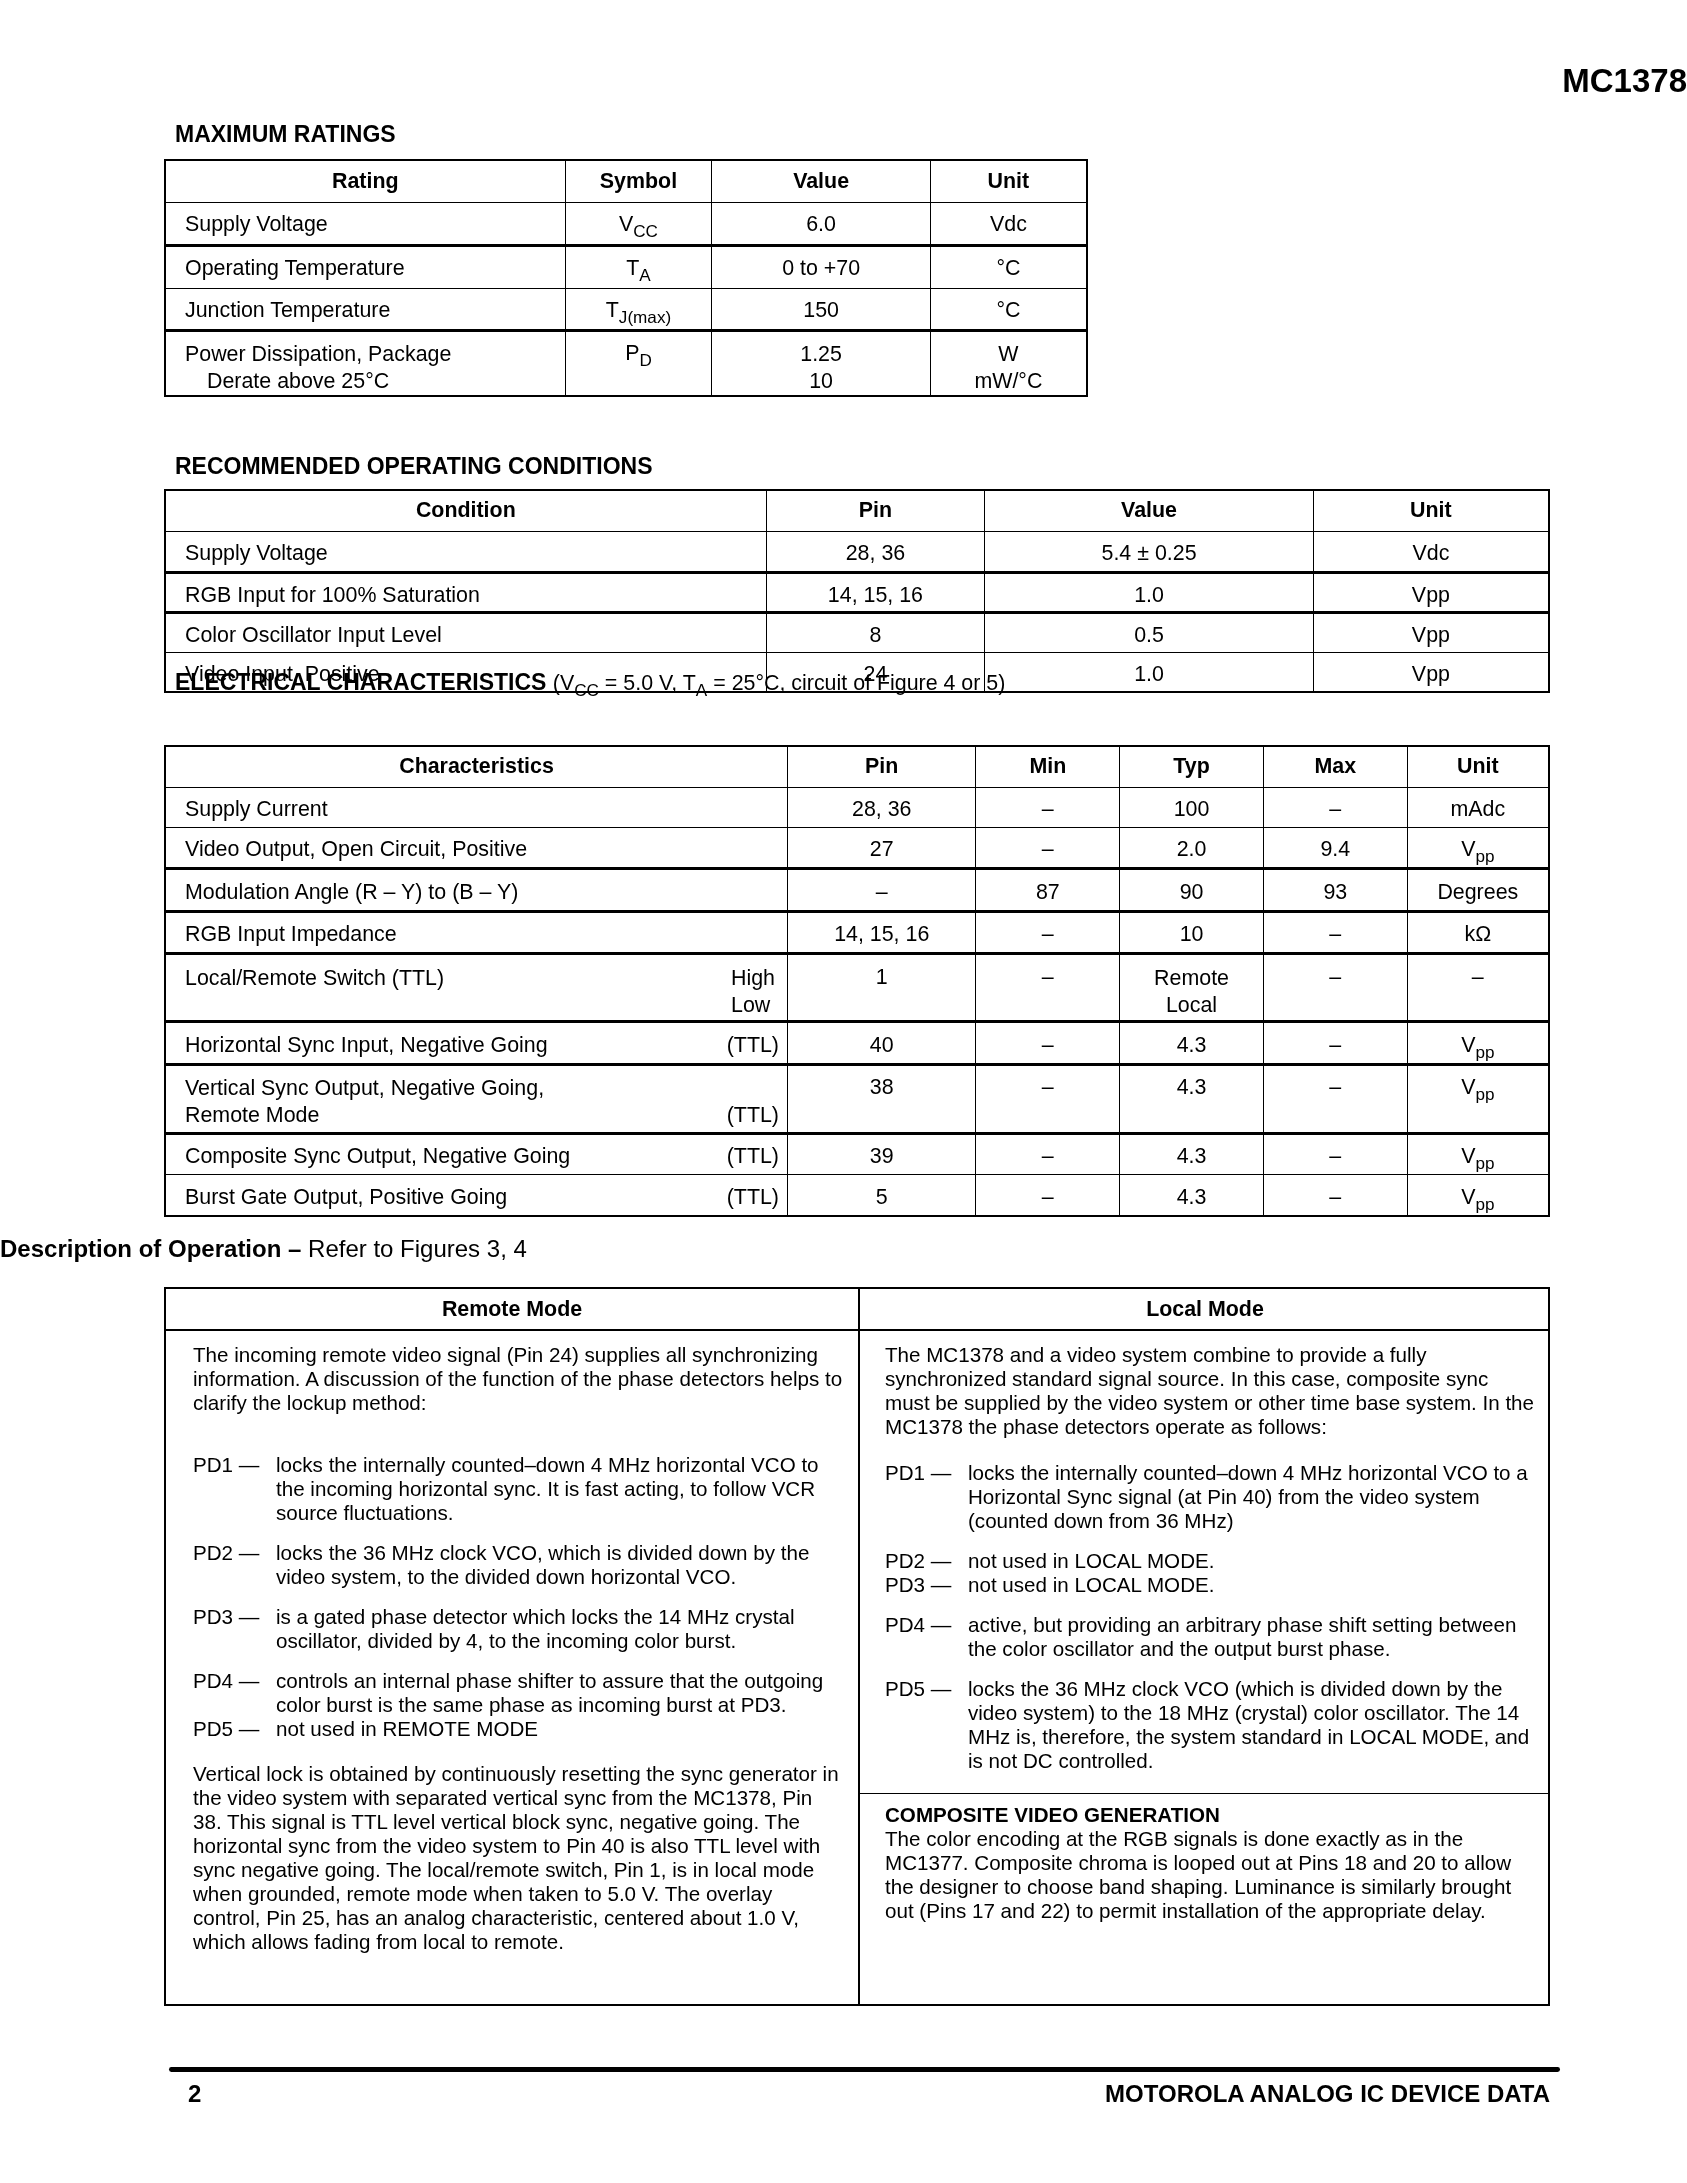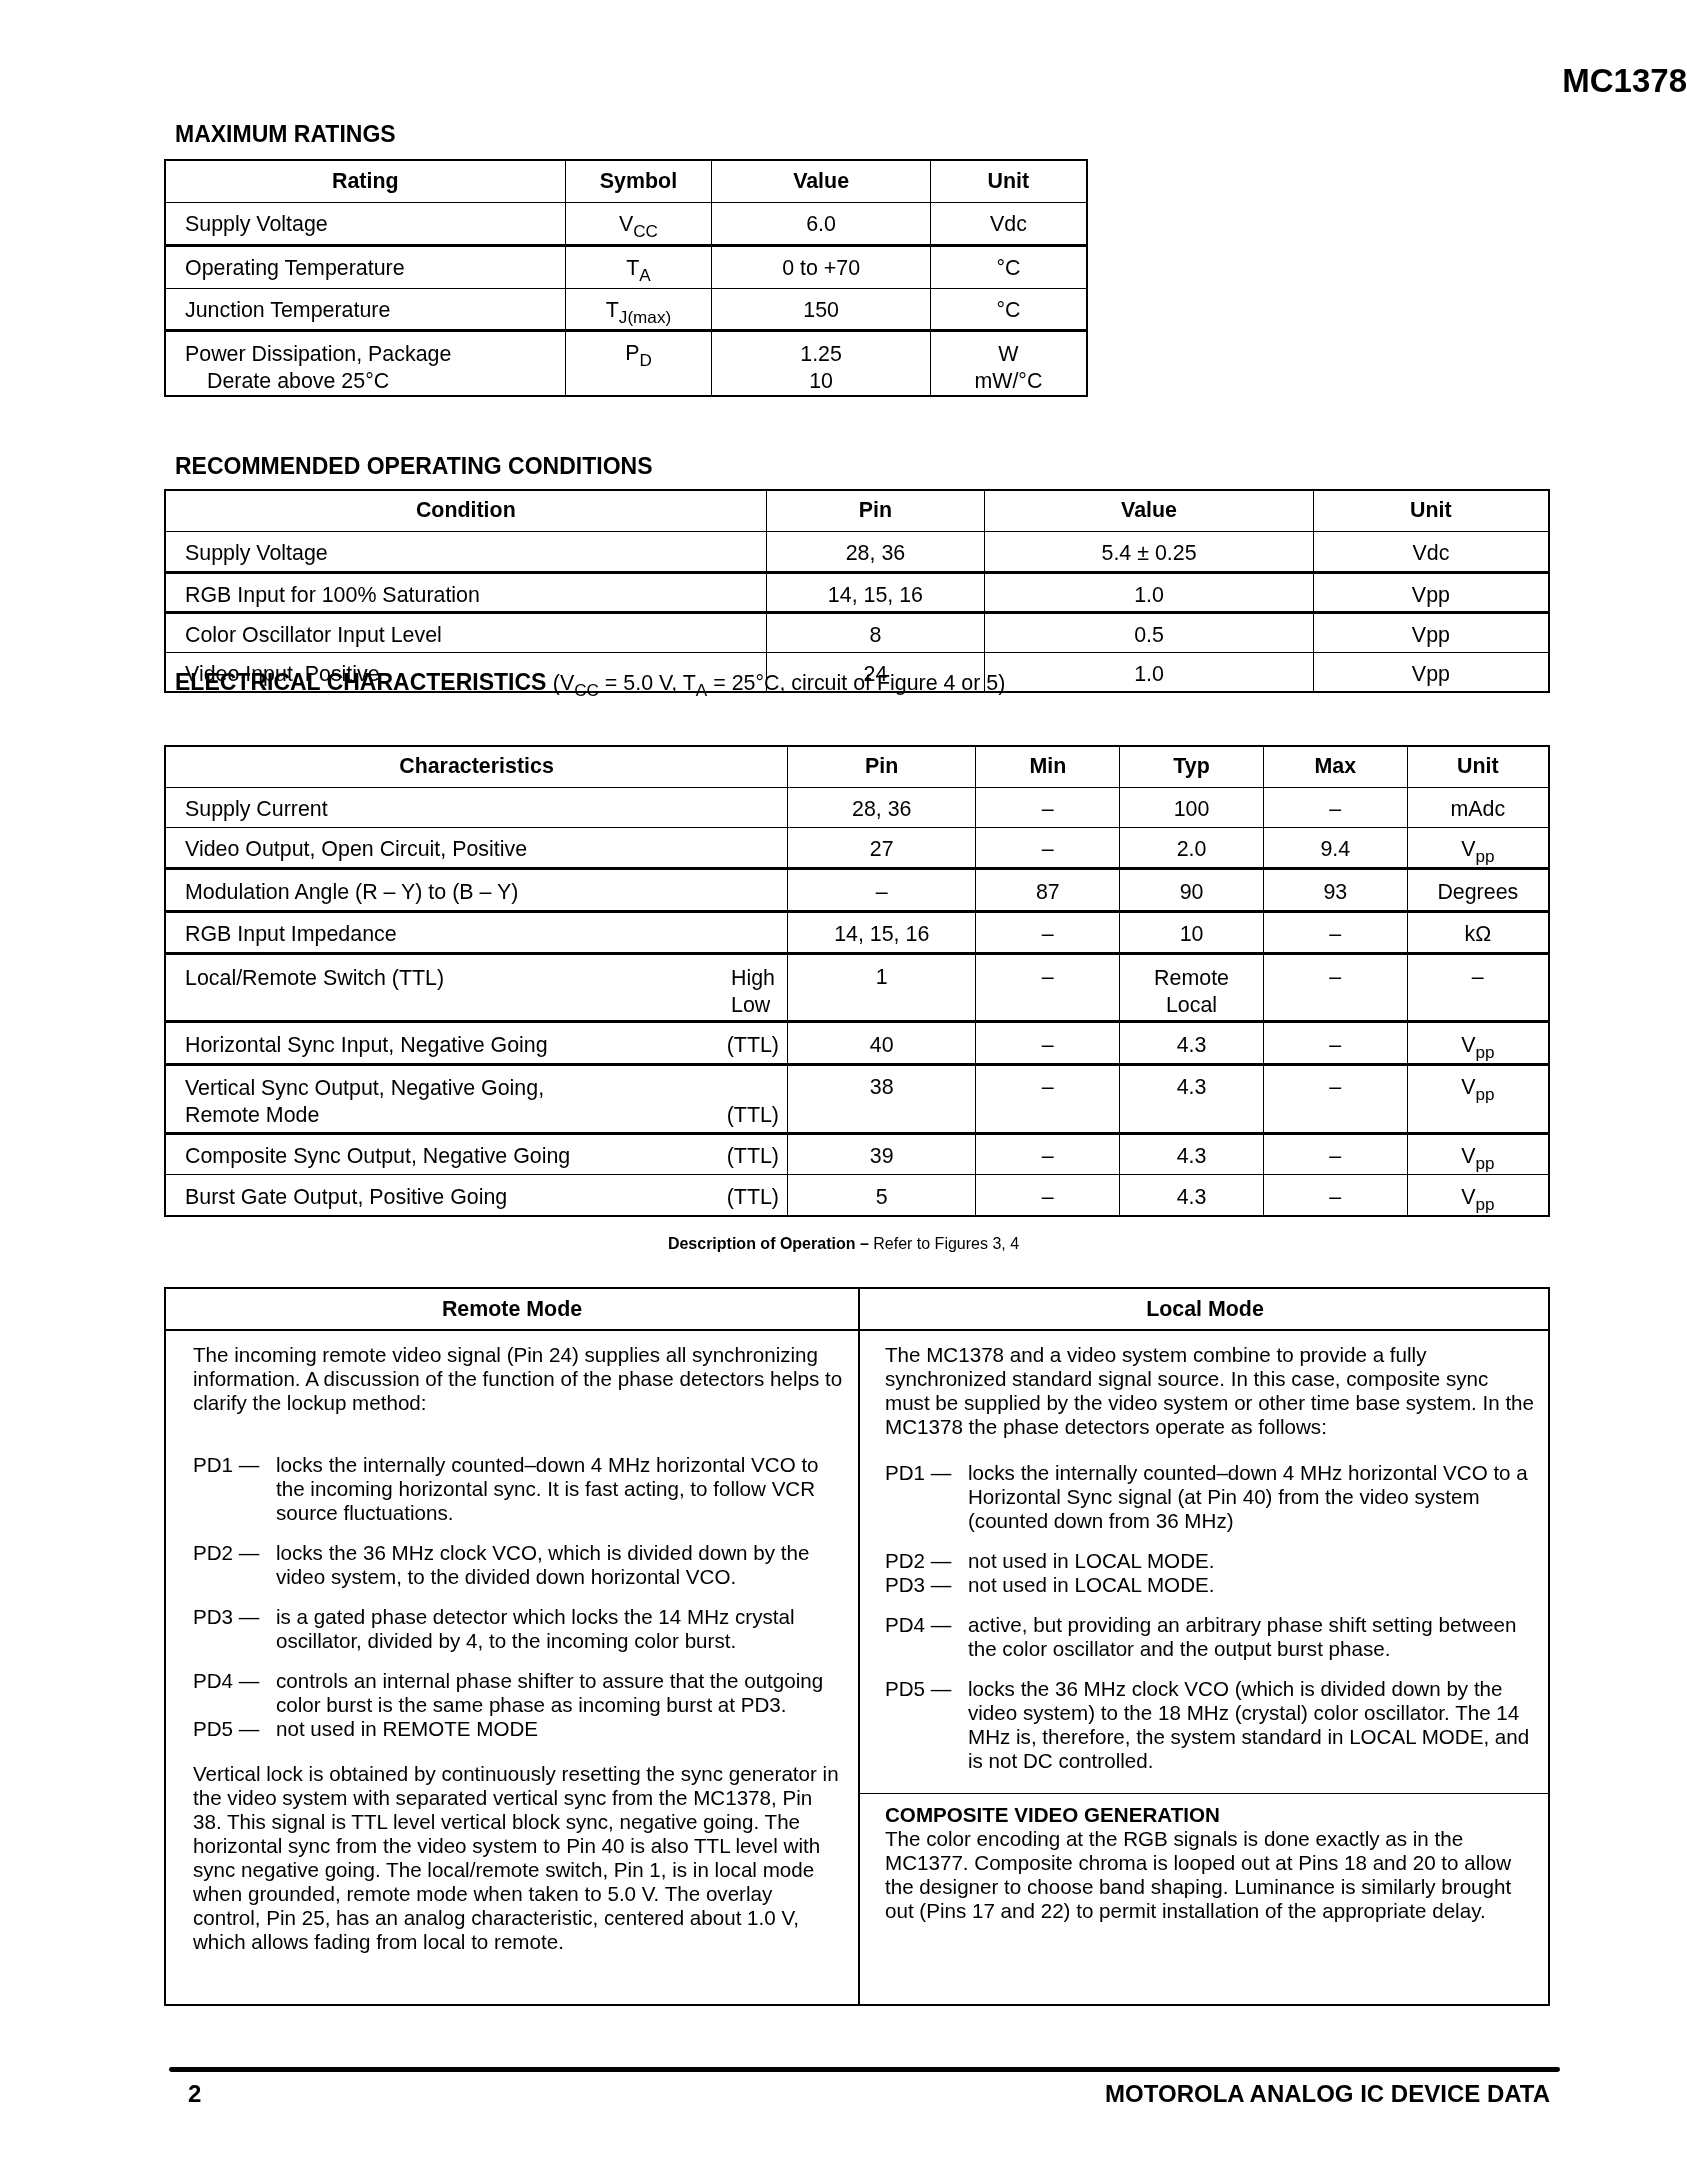--- a/index.html
+++ b/index.html
@@ -13,21 +13,21 @@
   table.spec td, table.spec th { border:1.6px solid #000; padding:0 8px; vertical-align:top; }
   table.spec { border:2.4px solid #000; }
   table.spec th { font-weight:bold; text-align:center; vertical-align:middle; }
   table.spec tr.thick td { border-top:3.2px solid #000; }
   table.spec td.c { text-align:center; }
   table.spec td.l { text-align:left; padding-left:19px; }
   .cellpad { padding-top:9.5px; display:block; }
   sub { font-size:0.8em; vertical-align:-0.35em; }
   .lh { line-height:27px; }
   .rowflex { display:flex; justify-content:space-between; }
-  .desc-title { left:0; width:1687px; top:1235px; text-align:center; font-size:16px; }
+  .desc-title { left:0; width:1687px; top:1235px; text-align:left; font-size:24px; }
   .desc-title b { font-weight:bold; }
   .desc { position:absolute; left:164px; top:1287px; width:1386px; height:719px; border:2.4px solid #000; box-sizing:border-box; }
   .desc .vline { position:absolute; left:692px; top:0; bottom:0; border-left:2.4px solid #000; }
   .desc .hline { position:absolute; left:0; right:0; top:40px; border-top:2.4px solid #000; }
   .desc .hline2 { position:absolute; left:692px; right:0; top:504px; border-top:1.6px solid #000; }
   .desc .colhead { position:absolute; top:8px; font-weight:bold; font-size:21.4px; text-align:center; }
   .desc .col { position:absolute; font-size:20.6px; line-height:24px; }
   .pd { display:flex; margin-top:16px; }
   .pd .lab { width:83px; flex:none; }
   .pd .txt { flex:1; }

